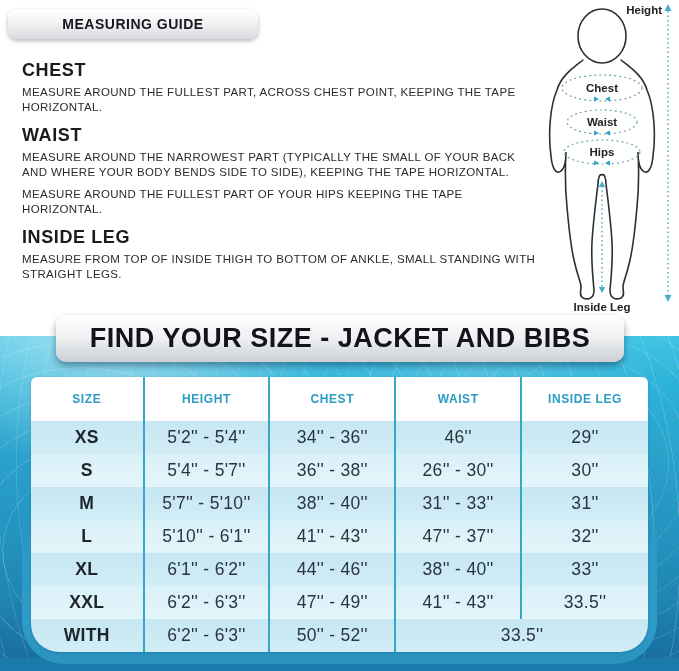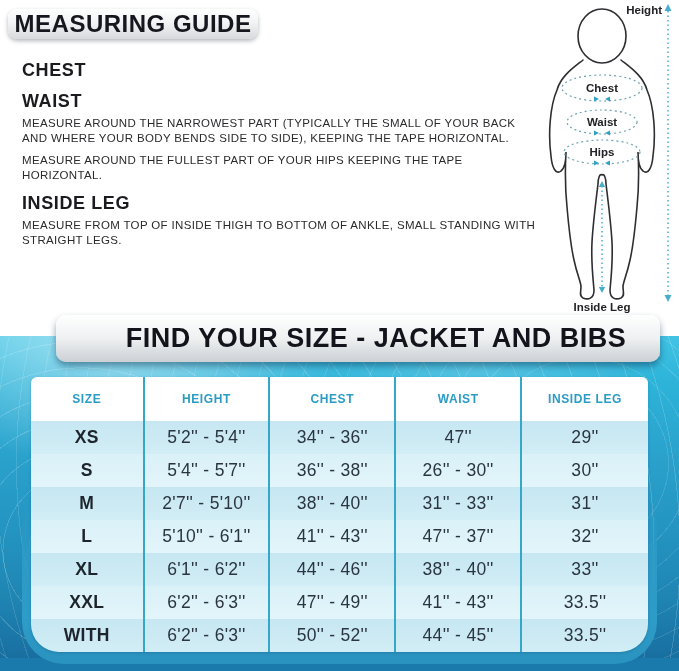--- a/index.html
+++ b/index.html
@@ -8,41 +8,41 @@
     font-family:"Liberation Sans",sans-serif;color:#1e1e24;
   }
   
   .top-section{position:relative;width:679px;height:336px;background:#ffffff;}
   .guide-title-box{
     position:absolute;left:8px;top:9px;width:250px;height:30px;
     background:linear-gradient(180deg,#ffffff 0%,#f2f3f4 45%,#d7dadd 100%);
     border-radius:9px;box-shadow:0 2px 4px rgba(40,50,60,.35), inset 0 1px 0 #ffffff;
     display:flex;align-items:center;justify-content:center;
   }
-  .guide-title-box span{font-size:24px;font-weight:bold;letter-spacing:.5px;color:#16161f;}
+  .guide-title-box span{font-size:14px;font-weight:bold;letter-spacing:.5px;color:#16161f;}
   .guide-text{position:absolute;left:22px;top:50px;width:518px;}
   .g-heading{font-size:18px;font-weight:bold;color:#1b1b1f;letter-spacing:.6px;margin:10px 0 4px 0;}
   .g-para{font-size:11.5px;line-height:15px;color:#2b2b2e;letter-spacing:.35px;margin:0 0 7px 0;}
   
   .figure-wrap{position:absolute;top:0px;right:1px;width:142px;height:318px;}
   
   .water-section{
     position:relative;width:679px;height:335px;
     background:
       radial-gradient(ellipse 420px 240px at 17% 0%, rgba(255,255,255,.55), rgba(255,255,255,0) 55%),
       radial-gradient(ellipse 300px 160px at 70% 8%, rgba(255,255,255,.18), rgba(255,255,255,0) 60%),
       repeating-radial-gradient(circle at 12% 64%, rgba(255,255,255,.16) 0 1px, rgba(255,255,255,0) 1px 26px),
       repeating-radial-gradient(circle at 86% 38%, rgba(255,255,255,.12) 0 1px, rgba(255,255,255,0) 1px 21px),
       linear-gradient(180deg,#41c4e4 0%,#2db3d9 14%,#2aa3cd 34%,#2494c1 58%,#1f85b3 78%,#1a74a5 92%,#156a9a 100%);
   }
   .size-banner{
     position:absolute;left:56px;top:-21px;width:568px;height:47px;
     background:linear-gradient(180deg,#ffffff 0%,#eef0f1 50%,#ccd0d4 100%);
     border-radius:10px;box-shadow:0 4px 7px rgba(5,40,70,.45), inset 0 1px 0 #ffffff;
-    display:flex;align-items:center;justify-content:center;z-index:4;padding-left:36px;
+    display:flex;align-items:center;justify-content:center;z-index:4;
   }
   .size-banner span{font-size:27px;font-weight:bold;letter-spacing:.5px;color:#13131c;}
   .bottom-bar{position:absolute;left:0;bottom:0;width:679px;height:13px;background:#1a7aab;z-index:1;}
   .table-outer{
     position:absolute;left:22px;top:41px;width:635px;z-index:2;
     padding:0 9px 12px 9px;box-sizing:border-box;
     background:linear-gradient(180deg,rgba(46,156,200,0) 0%,rgba(46,156,200,0) 45%,rgba(46,156,200,.85) 62%,#2e9cc8 85%,#2a92bf 100%);
     border-radius:14px 14px 42px 42px;
   }
   .size-table{
@@ -70,20 +70,21 @@
 <div class="page">
 
   <div class="top-section">
 
     <div class="guide-title-box">
       <span>MEASURING GUIDE</span>
     </div>
 
     <div class="guide-text">
       <div class="g-heading">CHEST</div>
+      <p class="g-para">MEASURE AROUND THE FULLEST PART, ACROSS CHEST POINT, KEEPING THE TAPE HORIZONTAL.</p>
 
       <div class="g-heading">WAIST</div>
       <p class="g-para">MEASURE AROUND THE NARROWEST PART (TYPICALLY THE SMALL OF YOUR BACK AND WHERE YOUR BODY BENDS SIDE TO SIDE), KEEPING THE TAPE HORIZONTAL.</p>
 
       <p class="g-para">MEASURE AROUND THE FULLEST PART OF YOUR HIPS KEEPING THE TAPE HORIZONTAL.</p>
 
       <div class="g-heading">INSIDE LEG</div>
       <p class="g-para">MEASURE FROM TOP OF INSIDE THIGH TO BOTTOM OF ANKLE, SMALL STANDING WITH STRAIGHT LEGS.</p>
     </div>
 
@@ -162,35 +163,35 @@
           <div class="t-cell c1">HEIGHT</div>
           <div class="t-cell c2">CHEST</div>
           <div class="t-cell c3">WAIST</div>
           <div class="t-cell c4">INSIDE LEG</div>
         </div>
 
         <div class="t-row row-dark">
           <div class="t-cell c0">XS</div>
           <div class="t-cell c1">5'2'' - 5'4''</div>
           <div class="t-cell c2">34'' - 36''</div>
-          <div class="t-cell c3">47''</div>
+          <div class="t-cell c3">46''</div>
           <div class="t-cell c4">29''</div>
         </div>
 
         <div class="t-row row-light">
           <div class="t-cell c0">S</div>
           <div class="t-cell c1">5'4'' - 5'7''</div>
           <div class="t-cell c2">36'' - 38''</div>
           <div class="t-cell c3">26'' - 30''</div>
           <div class="t-cell c4">30''</div>
         </div>
 
         <div class="t-row row-dark">
           <div class="t-cell c0">M</div>
-          <div class="t-cell c1">2'7'' - 5'10''</div>
+          <div class="t-cell c1">5'7'' - 5'10''</div>
           <div class="t-cell c2">38'' - 40''</div>
           <div class="t-cell c3">31'' - 33''</div>
           <div class="t-cell c4">31''</div>
         </div>
 
         <div class="t-row row-light">
           <div class="t-cell c0">L</div>
           <div class="t-cell c1">5'10'' - 6'1''</div>
           <div class="t-cell c2">41'' - 43''</div>
           <div class="t-cell c3">47'' - 37''</div>
@@ -210,20 +211,19 @@
           <div class="t-cell c1">6'2'' - 6'3''</div>
           <div class="t-cell c2">47'' - 49''</div>
           <div class="t-cell c3">41'' - 43''</div>
           <div class="t-cell c4">33.5''</div>
         </div>
 
         <div class="t-row row-dark">
           <div class="t-cell c0">WITH</div>
           <div class="t-cell c1">6'2'' - 6'3''</div>
           <div class="t-cell c2">50'' - 52''</div>
-          <div class="t-cell c3">44'' - 45''</div>
           <div class="t-cell c4">33.5''</div>
         </div>
 
       </div>
     </div>
   </div>
 </div>
 
 </body></html>

